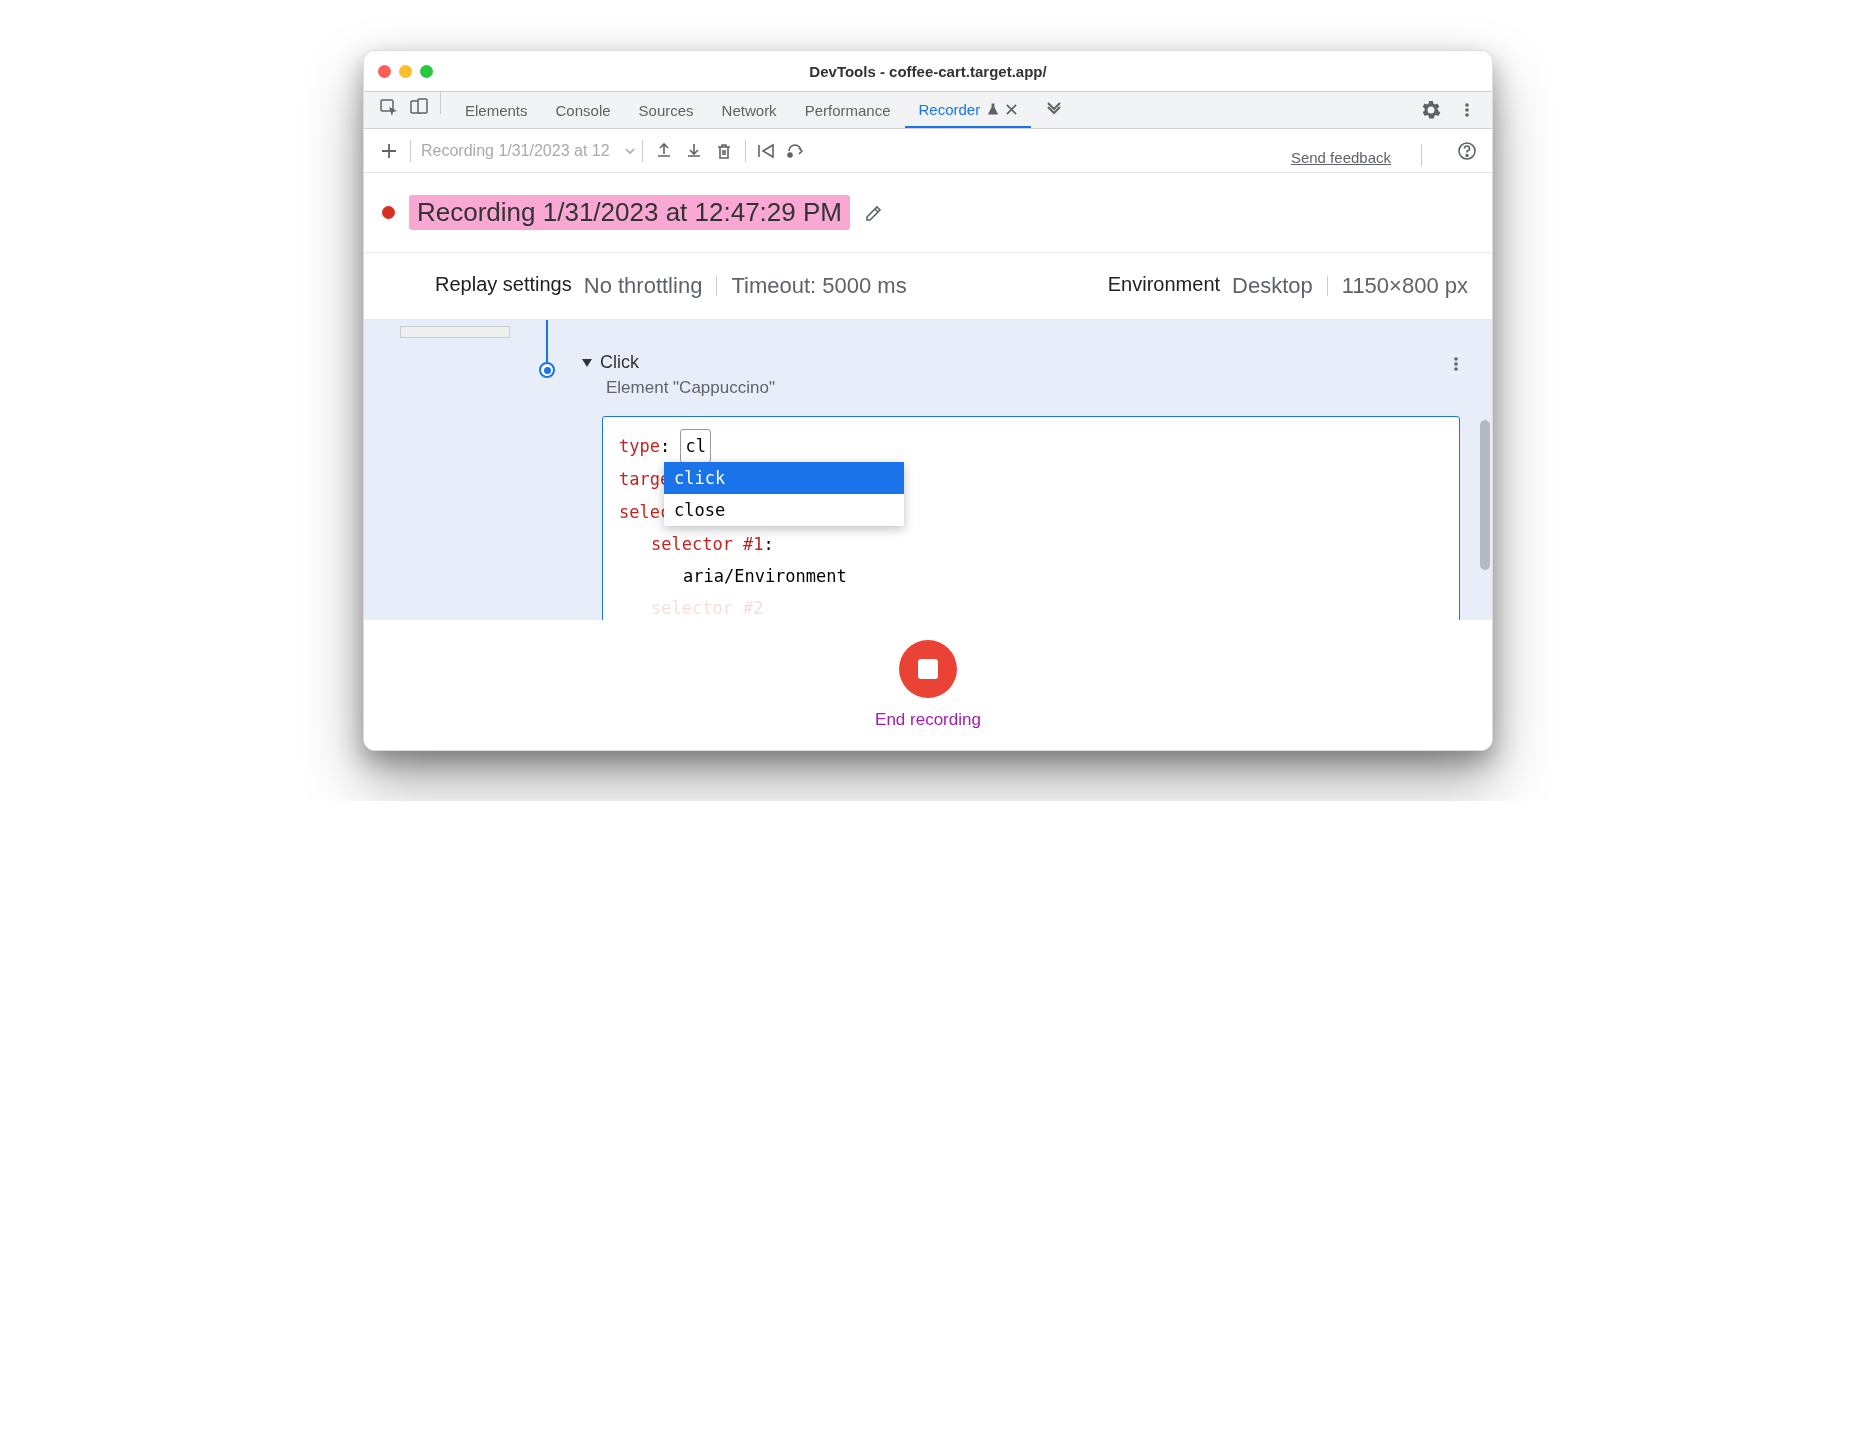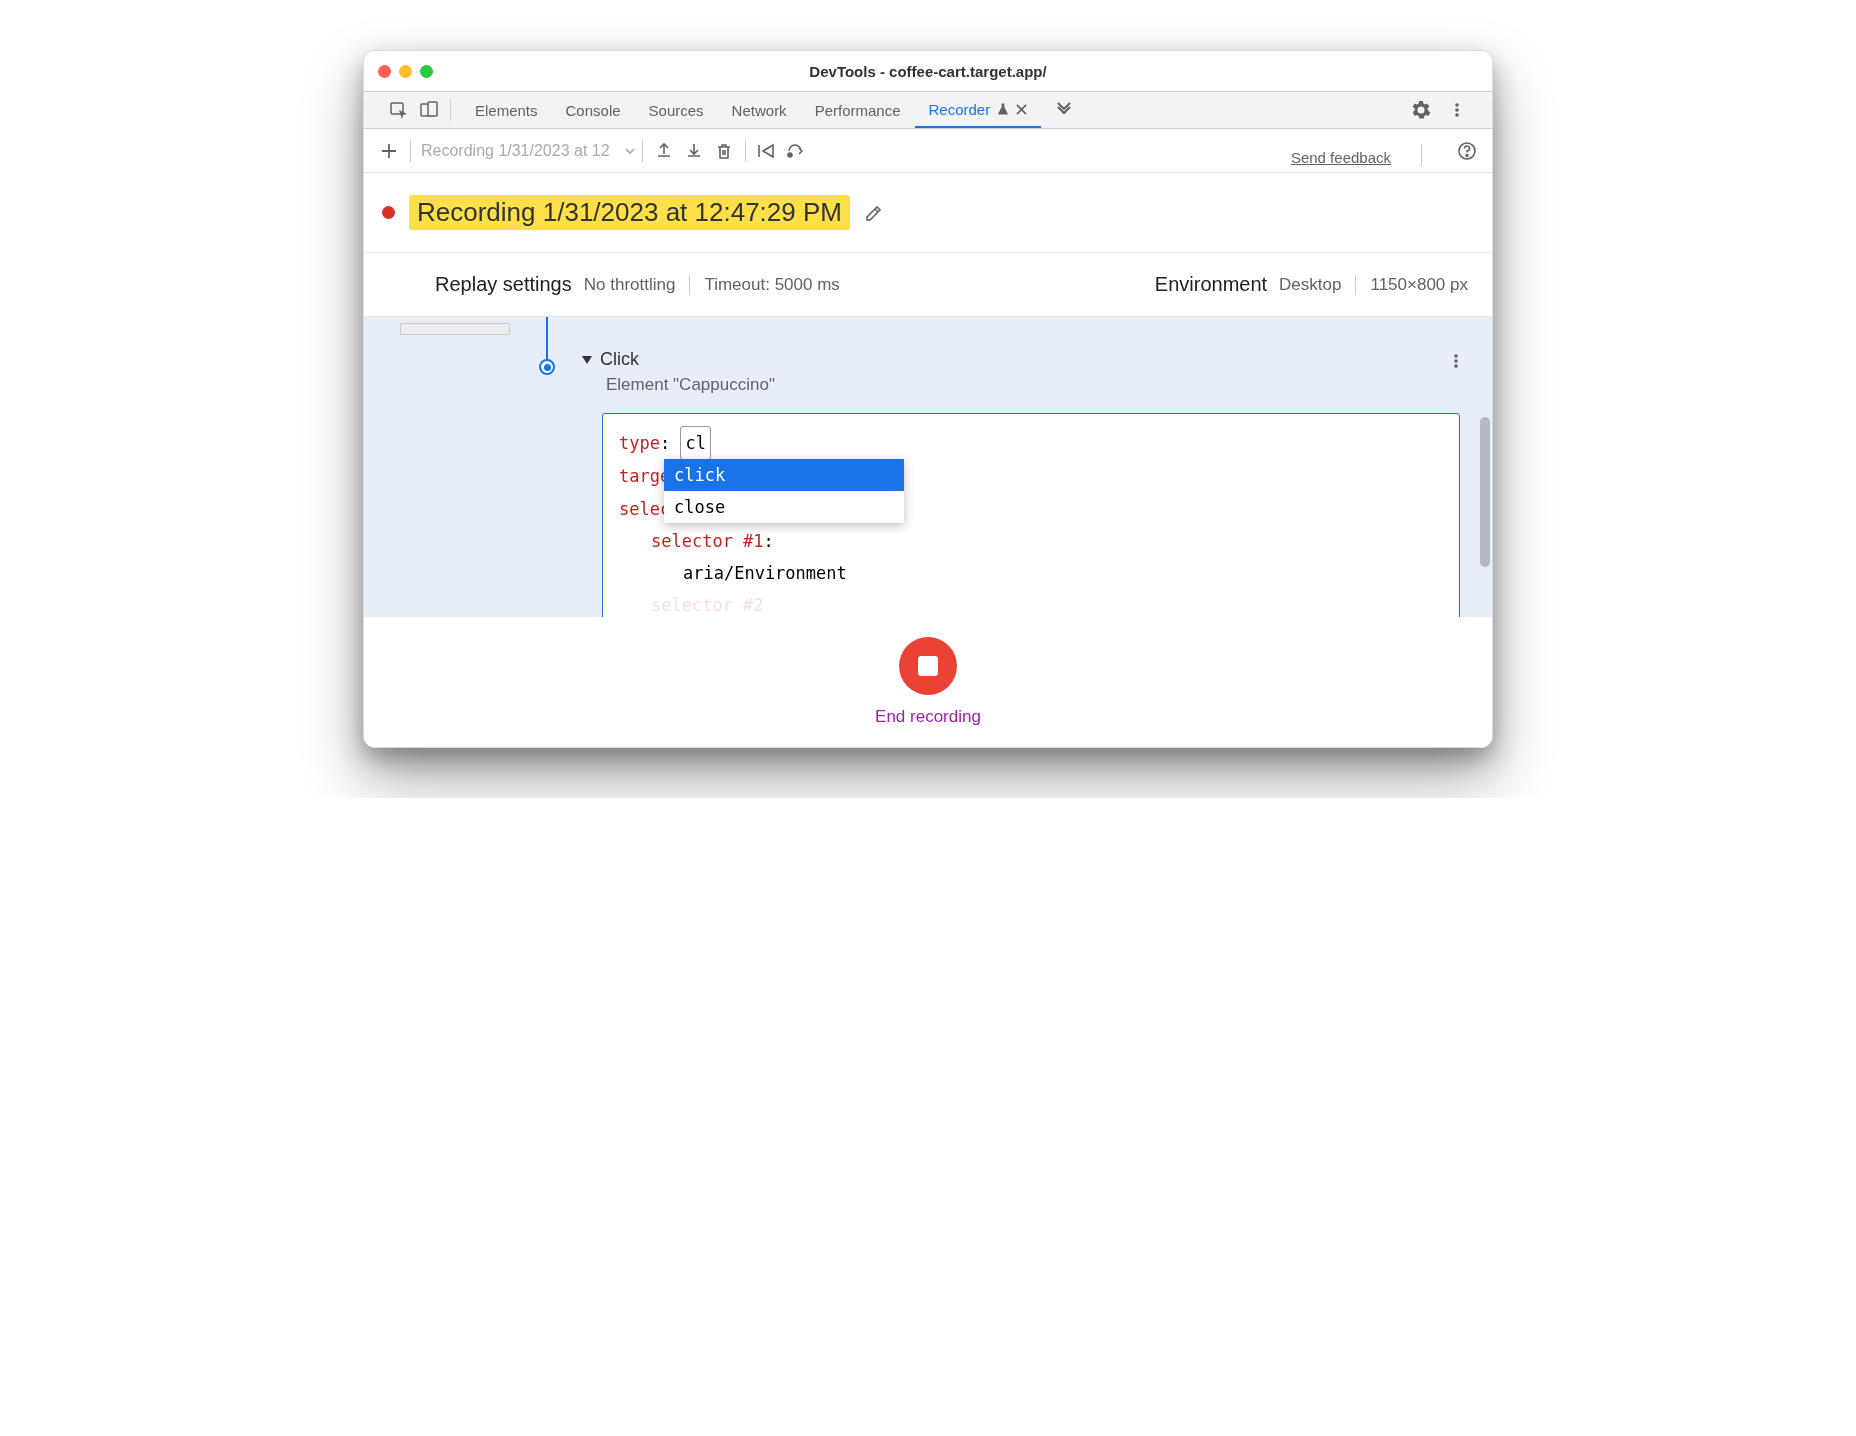--- a/index.html
+++ b/index.html
@@ -9,45 +9,45 @@
 
 .titlebar { height: 40px; display: flex; align-items: center; position: relative; background: #fff; }
 .traffic-lights { display: flex; gap: 8px; margin-left: 14px; }
 .traffic-light { width: 13px; height: 13px; border-radius: 50%; }
 .traffic-red { background: #ff5f57; }
 .traffic-yellow { background: #febc2e; }
 .traffic-green { background: #28c840; }
 .window-title { position: absolute; left: 0; right: 0; text-align: center; font-weight: 600; font-size: 15px; color: #333; pointer-events: none; }
 
 
-.tabs-row { height: 38px; border-top: 1px solid #d0d0d0; border-bottom: 1px solid #d0d0d0; background: #f1f3f4; display: flex; align-items: center; padding: 0 20px; }
+.tabs-row { height: 38px; border-top: 1px solid #d0d0d0; border-bottom: 1px solid #d0d0d0; background: #f1f3f4; display: flex; padding: 0 10px; }
 .icon-btn { width: 30px; height: 30px; display: flex; align-items: center; justify-content: center; color: #5f6368; cursor: pointer; }
 .vsep { width: 1px; height: 22px; background: #ccc; margin: 0 6px; }
 .tabs { display: flex; align-items: center; height: 100%; margin-left: 4px; }
 .tab { padding: 0 14px; height: 100%; display: flex; align-items: center; color: #5f6368; font-size: 15px; cursor: pointer; gap: 6px; }
 .tab.active { color: #1a73e8; border-bottom: 2px solid #1a73e8; }
 .tabs-right { margin-left: auto; display: flex; align-items: center; gap: 6px; }
 
 
 .toolbar { height: 44px; display: flex; align-items: center; padding: 0 10px; border-bottom: 1px solid #e0e0e0; }
 .recording-dd { display: flex; align-items: center; color: #aaa; font-size: 16px; gap: 14px; margin-left: 4px; }
 .toolbar-right { margin-left: auto; display: flex; align-items: flex-end; gap: 24px; text-decoration: underline; }
 .feedback { text-decoration: underline; color: #5f6368; font-size: 15px; cursor: pointer; }
 
 
 .title-section { padding: 22px 18px; display: flex; align-items: center; gap: 14px; border-bottom: 1px solid #e8e8e8; }
 .rec-dot { width: 13px; height: 13px; background: #d93025; border-radius: 50%; flex-shrink: 0; }
-.rec-title { font-size: 26px; color: #333; background: #fde047; padding: 2px 8px; border-radius: 3px; }
+.rec-title { font-size: 26px; color: #333; background: #f9a8d4; padding: 2px 8px; border-radius: 3px; }
 
 
 .settings-row { display: flex; padding: 20px 24px 20px 24px; border-bottom: 1px solid #e8e8e8; }
 .settings-col { display: flex; flex-direction: row; gap: 12px; margin-left: 47px; }
 .settings-col.right { margin-left: auto; text-align: left; }
 .settings-heading { font-size: 20px; color: #202124; }
-.settings-values { display: flex; align-items: center; font-size: 17px; color: #5f6368; gap: 14px; }
+.settings-values { display: flex; align-items: center; font-size: 22px; color: #5f6368; gap: 14px; }
 .sv-sep { width: 1px; height: 20px; background: #ccc; }
 
 
 .step-area { background: #e8eef9; padding: 0 20px 0 36px; position: relative; height: 300px; overflow: hidden; }
 .step-thumb { position: absolute; top: 6px; left: 36px; width: 110px; height: 12px; background: #eee; border: 1px solid #ccc; }
 .timeline-line { position: absolute; left: 182px; top: 0; width: 2px; background: #1a73e8; height: 50px; }
 .step-bullet { position: absolute; left: 175px; top: 42px; width: 16px; height: 16px; border-radius: 50%; background: #fff; border: 2px solid #1a73e8; display: flex; align-items: center; justify-content: center; }
 .step-bullet::after { content: ''; width: 7px; height: 7px; background: #1a73e8; border-radius: 50%; }
 .step-header { position: absolute; left: 218px; top: 32px; display: flex; align-items: center; gap: 8px; }
 .step-caret { width: 0; height: 0; border-left: 5px solid transparent; border-right: 5px solid transparent; border-top: 8px solid #333; }

